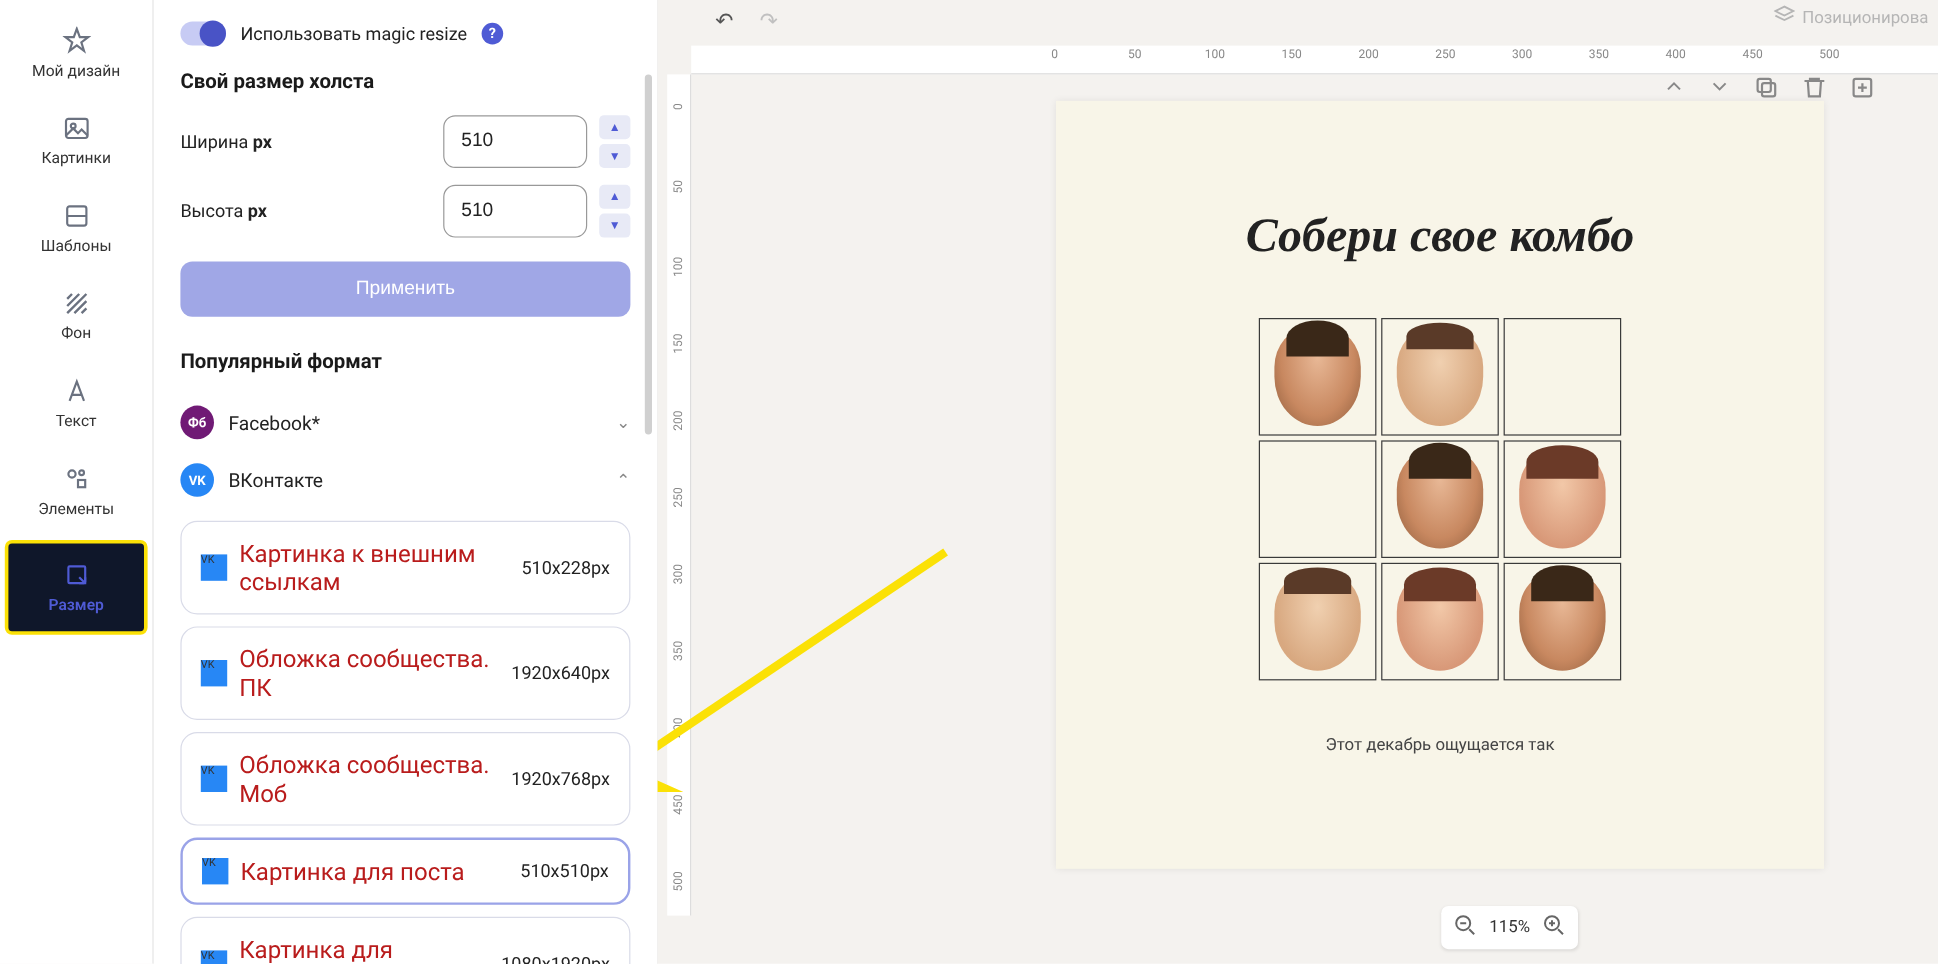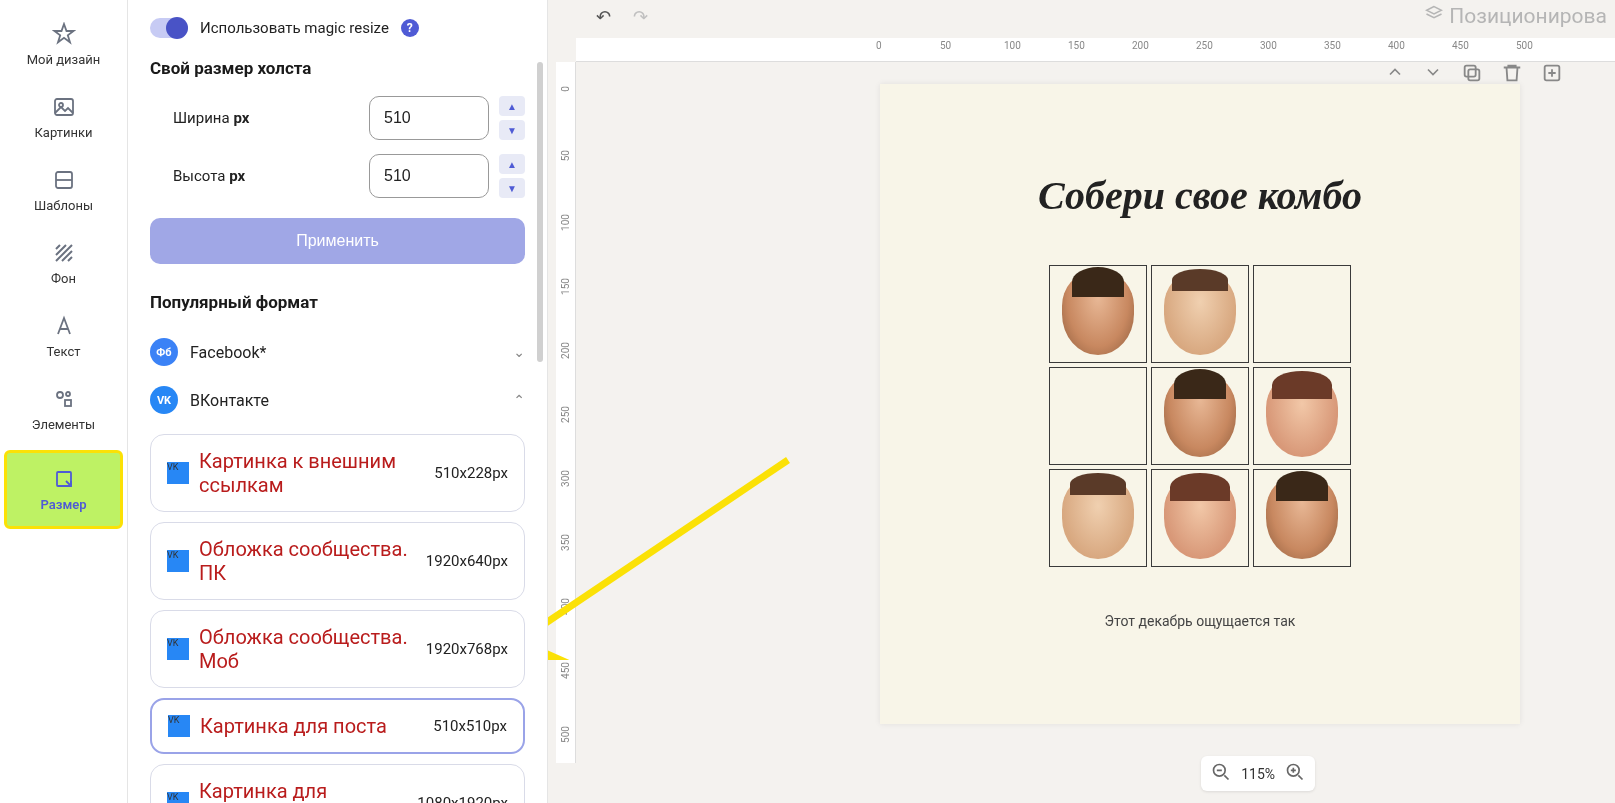--- a/index.html
+++ b/index.html
@@ -4,66 +4,66 @@
 <style>
 * { box-sizing: border-box; margin: 0; padding: 0; }
 body { font-family: -apple-system, BlinkMacSystemFont, 'Segoe UI', Roboto, sans-serif; font-size: 14px; color: #333; background: #fff; overflow: hidden; }
 .app { display: flex; width: 1615px; height: 803px; position: relative; }
 
 
 .nav-sidebar { width: 128px; background: #fff; border-right: 1px solid #e5e5e5; display: flex; flex-direction: column; align-items: center; padding-top: 8px; }
 .nav-item { width: 100%; display: flex; flex-direction: column; align-items: center; padding: 14px 4px; cursor: pointer; gap: 6px; }
 .nav-item .icon { width: 24px; height: 24px; color: #6b7280; display:flex; align-items:center; justify-content:center; }
 .nav-item .label { font-size: 13px; color: #333; text-align: center; }
-.nav-item.active { background: #bef264; border: 3px solid #fbe106; border-radius: 6px; margin: 4px; width: calc(100% - 8px); }
+.nav-item.active { background: #0f172a; border: 3px solid #fbe106; border-radius: 6px; margin: 4px; width: calc(100% - 8px); }
 .nav-item.active .icon { color: #4f5bd5; }
 .nav-item.active .label { color: #4f5bd5; font-weight: 600; }
 
 
 .settings-panel { width: 420px; background: #fff; border-right: 1px solid #e5e5e5; padding: 12px 22px 12px 22px; overflow-y: auto; position: relative; }
 .panel-scroll-track { position:absolute; right:4px; top:62px; width:6px; height:300px; background:#d0d0d0; border-radius:3px; }
 
 .toggle-row { display: flex; align-items: center; gap: 12px; margin-bottom: 20px; padding-top:6px; }
 .toggle { width: 38px; height: 20px; background: #c7cbf4; border-radius: 10px; position: relative; }
 .toggle .knob { position: absolute; right: 0; top: -1px; width: 22px; height: 22px; background: #4953c6; border-radius: 50%; }
 .toggle-label { font-size: 15px; color: #222; }
 .help-icon { width: 18px; height: 18px; background: #4f5bd5; color: #fff; border-radius: 50%; font-size: 12px; font-weight: bold; display:flex; align-items:center; justify-content:center; }
 
 .section-title { font-size: 17px; font-weight: 700; color: #1a1a1a; margin-bottom: 18px; }
 
-.dim-row { display: flex; align-items: center; gap: 10px; margin-bottom: 14px; margin-left: 23px; }
+.dim-row { display: flex; align-items: center; gap: 10px; margin-bottom: 14px; }
 .dim-label { flex: 1; font-size: 15px; color: #222; }
 .dim-label .unit { font-weight: 700; }
 .dim-input { width: 120px; height: 44px; border: 1.5px solid #999; border-radius: 10px; padding: 0 14px; font-size: 16px; color: #222; }
 .stepper { display:flex; flex-direction:column; gap:4px; }
 .step-btn { width:26px; height:20px; background:#e8eaf6; border:none; border-radius:4px; display:flex; align-items:center; justify-content:center; font-size:10px; color:#4f5bd5; cursor:pointer; }
 
 .apply-btn { width: 100%; height: 46px; background: #a0a7e6; color: #fff; border: none; border-radius: 10px; font-size: 16px; font-weight: 500; cursor: pointer; margin: 6px 0 28px; }
 
 .format-section .section-title { margin-bottom: 16px; }
 .format-header { display:flex; align-items:center; gap:12px; padding: 10px 0; cursor:pointer; }
 .format-header .badge { width:28px; height:28px; border-radius:50%; display:flex; align-items:center; justify-content:center; color:#fff; font-size:11px; font-weight:700; }
-.fb-badge { background:#3b82f6; }
+.fb-badge { background:#701a75; }
 .vk-badge { background:#2787f5; }
 .vk-badge-sm { width:22px; height:22px; font-size:9px; }
 .format-header .name { flex:1; font-size:16px; color:#222; }
 .format-header .chev { color:#888; font-size:14px; }
 
 .size-list { display:flex; flex-direction:column; gap:10px; margin-top:10px; padding-bottom:10px; }
 .size-item { display:flex; align-items:center; gap:10px; padding:14px 16px; border:1px solid #d9dbe8; border-radius:14px; cursor:pointer; background:#fff; }
 .size-item.selected { border:2.5px solid #9aa3e8; }
 .size-item .stitle { flex:1; font-size:20px; color:#b91c1c; }
 .size-item .sdim { font-size:15px; color:#222; }
 
 
 .canvas-area { flex:1; background:#f4f2ef; position:relative; overflow:hidden; }
 .top-controls { position:absolute; top:6px; left:48px; display:flex; gap:22px; z-index:5; }
 .tc-btn { color:#555; cursor:pointer; font-size:18px; }
 .tc-btn.disabled { color:#c0c0c0; }
-.top-right { position:absolute; top:4px; right:8px; display:flex; align-items:center; gap:6px; color:#b5b5b5; font-size:21px; z-index:5; }
+.top-right { position:absolute; top:4px; right:8px; display:flex; align-items:center; gap:6px; color:#b5b5b5; font-size:14px; z-index:5; }
 
 .ruler-h { position:absolute; top:38px; left:28px; right:0; height:24px; background:#fff; border-bottom:1px solid #ddd; display:flex; font-size:10px; color:#888; z-index:3; }
 .ruler-h .tick { position:absolute; top:2px; }
 .ruler-v { position:absolute; top:62px; left:8px; width:20px; bottom:40px; background:#fff; border-right:1px solid #ddd; z-index:3; }
 .ruler-v .tick { position:absolute; left:4px; font-size:10px; color:#888; writing-mode:vertical-rl; transform:rotate(180deg); }
 
 .page-actions { position:absolute; top:62px; right:52px; display:flex; gap:18px; z-index:4; }
 .pa-btn { color:#888; cursor:pointer; }
 
 .canvas-wrap { position:absolute; top:84px; left:332px; width:640px; height:640px; background:#f8f5e8; box-shadow:0 0 6px rgba(0,0,0,0.08); }

